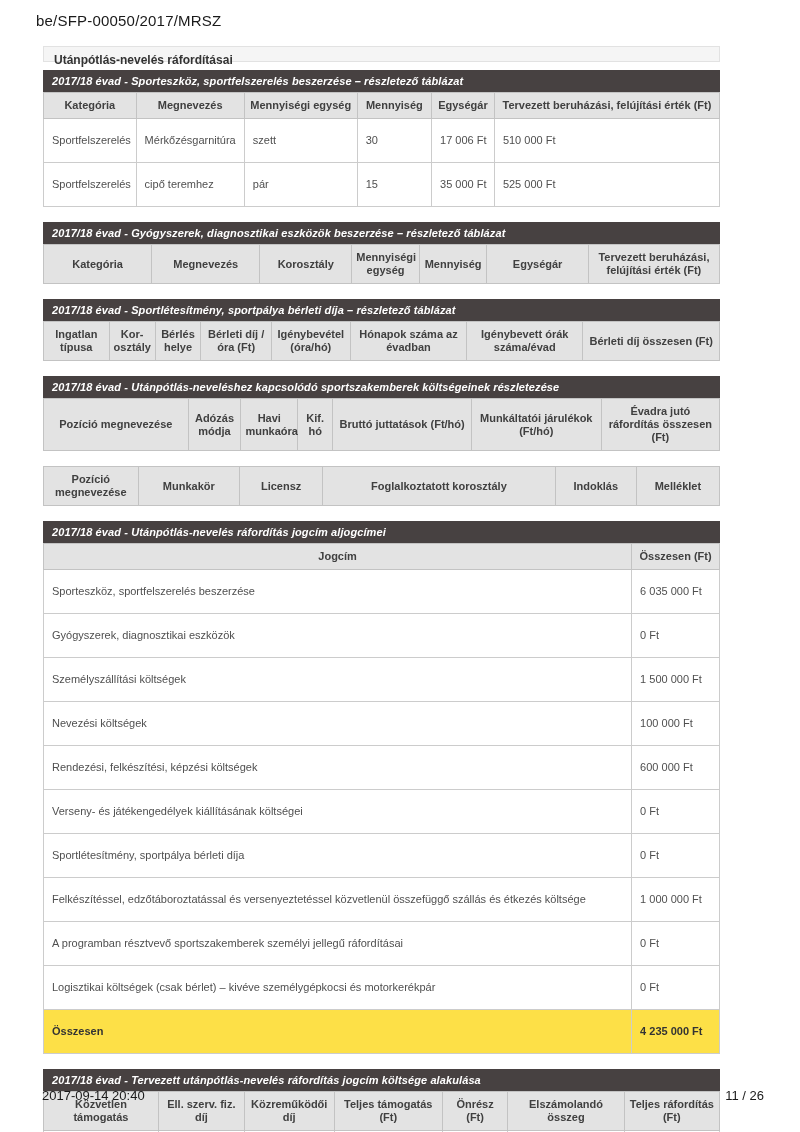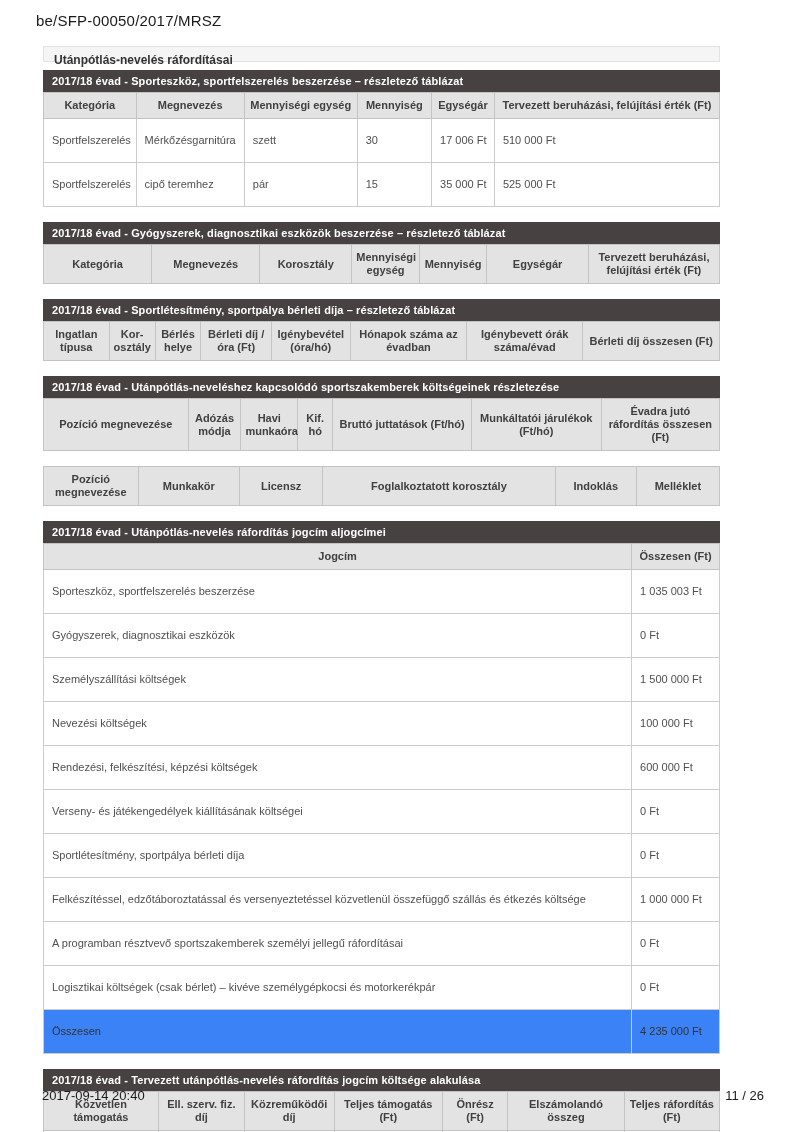--- a/index.html
+++ b/index.html
@@ -26,20 +26,21 @@
     margin-bottom: 8px;
   }
   .tbl { margin-bottom: 15px; }
   .tbl-title {
     background: #474141;
     color: #fff;
     font-size: 11px; font-weight: bold;
     height: 22px; line-height: 22px;
     padding-left: 9px;
     letter-spacing: 0.1px;
+    font-style: italic;
   }
   table.grid {
     width: 100%;
     border-collapse: collapse;
     table-layout: fixed;
     background: #fff;
   }
   table.grid th {
     background: #e3e3e3;
     border: 1px solid #c3c3c3;
@@ -51,22 +52,22 @@
   table.grid td {
     border: 1px solid #ccc;
     font-size: 11px; color: #4f4f4f;
     text-align: left; vertical-align: middle;
     padding: 15px 8px;
     line-height: 13px;
     white-space: nowrap;
     overflow: hidden;
   }
   table.grid tr.total-row td {
-    background: #3b82f6;
-    font-weight: normal; color: #333;
+    background: #fde047;
+    font-weight: bold; color: #333;
     border-top: 1px solid #b5b5b5;
   }
   .footer {
     position: absolute; left: 42px; right: 36px; top: 1088px;
     display: flex; justify-content: space-between;
     font-size: 13px; color: #1a1a1a; gap: 40px;
   }
 </style>
 </head>
 <body>
@@ -229,21 +230,21 @@
           </colgroup>
           <thead>
             <tr>
               <th>Jogcím</th>
               <th>Összesen (Ft)</th>
             </tr>
           </thead>
           <tbody>
             <tr>
               <td>Sporteszköz, sportfelszerelés beszerzése</td>
-              <td>1 035 003 Ft</td>
+              <td>6 035 000 Ft</td>
             </tr>
             <tr>
               <td>Gyógyszerek, diagnosztikai eszközök</td>
               <td>0 Ft</td>
             </tr>
             <tr>
               <td>Személyszállítási költségek</td>
               <td>1 500 000 Ft</td>
             </tr>
             <tr>

